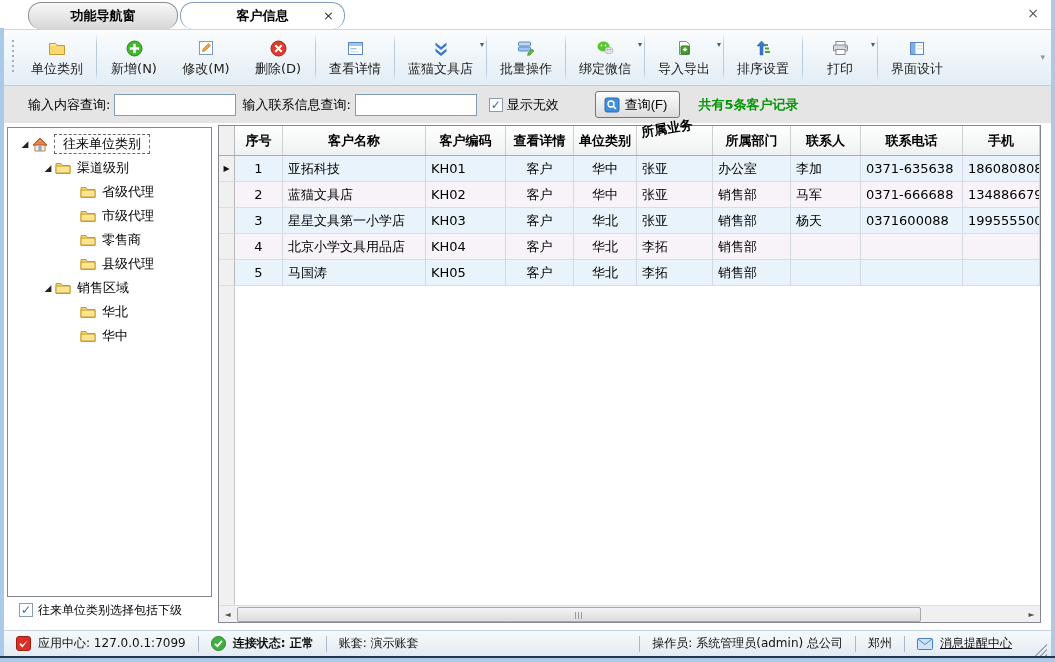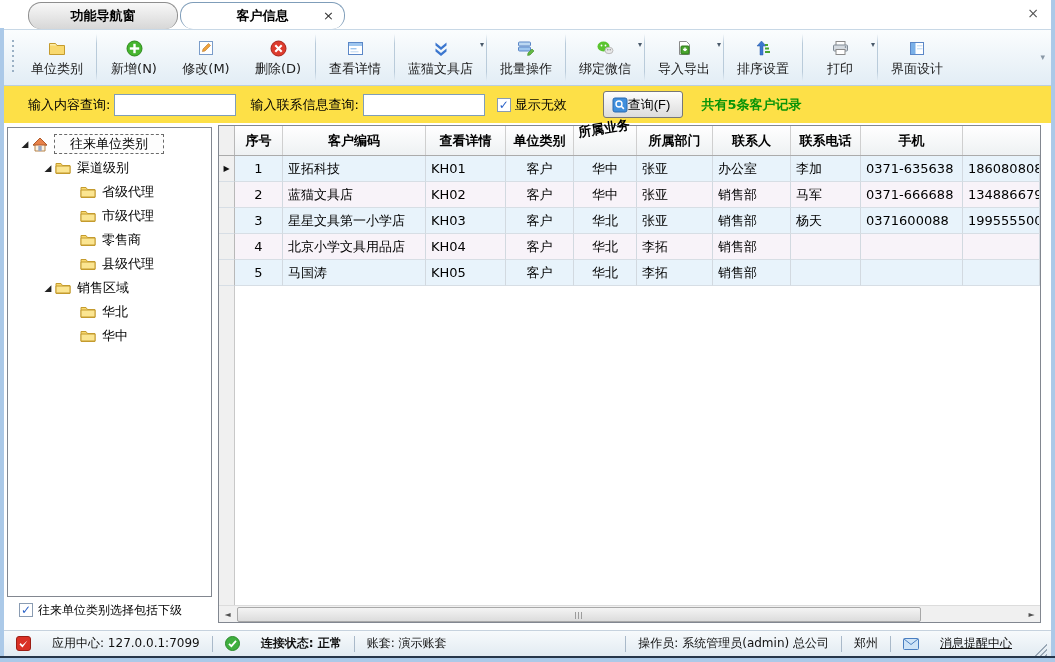--- a/index.html
+++ b/index.html
@@ -23,34 +23,34 @@
   .toolbar { position:absolute; left:4px; right:4px; top:29px; height:57px; background:linear-gradient(#fbfdfe,#e2edf5); border-top:1px solid #c8d8e6; border-bottom:1px solid #bccfde; display:flex; align-items:stretch; padding-left:6px; }
   .tgrip { width:5px; margin:10px 4px 10px 0; background-image:repeating-linear-gradient(#9ab0c4 0 2px, transparent 2px 5px); background-size:2px 100%; background-repeat:no-repeat; background-position:center; }
   .tbtn { position:relative; display:flex; flex-direction:column; align-items:center; justify-content:center; gap:3px; padding:4px 12px 2px; min-width:72px; cursor:pointer; }
   .tbtn .ticon { height:18px; display:flex; align-items:center; }
   .tbtn .tlabel { font-size:13px; color:#1c1c1c; white-space:nowrap; }
   .tsep { width:1px; background:linear-gradient(transparent,#b9cbda 20%,#b9cbda 80%,transparent); margin:4px 1px; }
   .dd { position:absolute; right:1px; top:10px; font-size:8px; color:#4a5a6a; }
   .toverflow { position:absolute; right:6px; top:22px; font-size:9px; color:#8a98a6; }
 
   
-  .searchbar { position:absolute; left:4px; right:4px; top:86px; height:37px; background:#fde047; display:flex; align-items:center; font-size:13px; }
+  .searchbar { position:absolute; left:4px; right:4px; top:86px; height:37px; background:#e5e5e5; display:flex; align-items:center; font-size:13px; }
   .searchbar .lbl { margin-left:24px; white-space:nowrap; }
   .searchbar input { width:122px; height:22px; border:1px solid #7f9db9; margin-left:4px; font-size:13px; padding:0 3px; }
   .cbx { width:14px; height:14px; background:#fff; border:1px solid #8a9cb2; display:inline-flex; align-items:center; justify-content:center; font-size:12px; font-weight:bold; color:#2b62c8; line-height:1; }
   .sb-cb { margin-left:12px; display:flex; align-items:center; gap:4px; cursor:pointer; }
-  .query-btn { margin-left:36px; height:27px; padding:0 12px 0 8px; display:flex; align-items:center; background:linear-gradient(#fdfdfd,#dcdcdc); border:1px solid #777; border-radius:3px; font-size:13px; cursor:pointer; }
+  .query-btn { margin-left:36px; height:27px; padding:0 12px 0 8px; display:flex; align-items:center; gap:5px; background:linear-gradient(#fdfdfd,#dcdcdc); border:1px solid #777; border-radius:3px; font-size:13px; cursor:pointer; }
   .rec-count { margin-left:18px; color:#089408; font-size:13px; font-weight:bold; }
 
   
   .tree-panel { position:absolute; left:7px; top:127px; width:205px; height:470px; background:#fff; border:1px solid #828790; overflow:hidden; padding-top:4px; }
   .titem { height:24px; display:flex; align-items:center; font-size:13px; cursor:pointer; white-space:nowrap; }
   .arrow-slot { width:14px; display:flex; justify-content:center; font-size:9px; color:#222; }
   .ticon16 { width:18px; height:16px; display:flex; align-items:center; margin-right:4px; }
-  .tsel { border:1px dashed #6a6a6a; padding:0 15px; background:#fdfdfd; }
+  .tsel { border:1px dashed #6a6a6a; padding:0 8px; background:#fdfdfd; }
   .tree-footer { position:absolute; left:7px; top:599px; width:205px; height:22px; display:flex; align-items:center; gap:5px; font-size:12px; padding-left:12px; background:#fff; }
 
   
   .table-wrap { position:absolute; left:218px; top:125px; width:823px; height:498px; border:1px solid #828790; background:#fff; display:flex; flex-direction:column; }
   .trow { display:grid; grid-template-columns:16px 48px 143px 80px 68px 63px 76px 78px 70px 102px 1fr; }
   .thead { height:30px; background:linear-gradient(#ffffff,#eef1f3); border-bottom:1px solid #ababab; font-weight:bold; font-size:13px; }
   .thead .cell { display:flex; align-items:center; justify-content:center; border-right:1px solid #cfcfcf; position:relative; }
   .tbody-row { height:26px; font-size:13px; }
   .row-blue { background:#e8f3fb; }
   .row-lav { background:#f8f3f9; }
@@ -62,21 +62,21 @@
   .tfiller { flex:1; display:flex; }
   .tfiller .find { width:16px; background:#f0f0f0; border-right:1px solid #c8c8c8; }
   .hscroll { height:17px; background:#f0f0f0; border-top:1px solid #dcdcdc; display:flex; align-items:center; position:relative; }
   .harrow { width:17px; height:17px; display:flex; align-items:center; justify-content:center; font-size:8px; color:#505050; cursor:pointer; }
   .hthumb { position:absolute; left:18px; width:684px; top:1px; height:15px; background:linear-gradient(#f4f4f4,#dcdcdc); border:1px solid #a8a8a8; border-radius:2px; cursor:pointer; }
   .hthumb .griplines { position:absolute; left:50%; top:4px; width:9px; height:7px; transform:translateX(-50%); background-image:repeating-linear-gradient(90deg,#9c9c9c 0 1px,transparent 1px 3px); }
   .harrow-r { position:absolute; right:0; }
 
   
   .statusbar { position:absolute; left:4px; right:4px; top:630px; height:26px; background:linear-gradient(#f7fafc,#e2ebf2); border-top:1px solid #c6d2de; display:flex; align-items:center; font-size:12px; color:#111; }
-  .sseg { display:flex; align-items:center; gap:21px; padding:0 12px; white-space:nowrap; }
+  .sseg { display:flex; align-items:center; gap:7px; padding:0 12px; white-space:nowrap; }
   .ssep { width:1px; height:16px; background:#a9b9c9; }
   .sb-flex { flex:1; }
   .bold { font-weight:bold; }
   .msg-link { text-decoration:underline; cursor:pointer; }
   .resize-grip { width:13px; height:13px; margin:0 4px 0 10px; align-self:flex-end; background-image:linear-gradient(135deg,transparent 0 50%,#9aa8b6 50% 58%,transparent 58% 72%,#9aa8b6 72% 80%,transparent 80% 92%,#9aa8b6 92% 100%); }
 </style>
 </head>
 <body>
 
 <div class="window">
@@ -240,21 +240,21 @@
         </span>
       <span class="tlabel">界面设计</span>
     </div>
 
     <span class="toverflow">▾</span>
   </div>
 
   <div class="searchbar">
     <span class="lbl">输入内容查询:</span>
     <input value="" style="">
-    <span class="lbl" style="margin-left:14px;">输入联系信息查询:</span>
+    <span class="lbl" style="margin-left:6px;">输入联系信息查询:</span>
     <input value="" style="">
     <span class="sb-cb">
       <span class="cbx">✓</span>
       <span>显示无效</span>
     </span>
     <button class="query-btn">
       <span style="display:flex;">
           <svg width="16" height="16" viewBox="0 0 16 16">
             <rect x="1" y="1" width="14" height="14" rx="2" fill="#3f8fdd" stroke="#2a6bb0"></rect>
             <circle cx="7" cy="7" r="3" fill="none" stroke="#fff" stroke-width="1.4"></circle>
@@ -356,20 +356,21 @@
 
   <div class="tree-footer">
     <span class="cbx">✓</span>
     <span>往来单位类别选择包括下级</span>
   </div>
 
   <div class="table-wrap">
     <div class="trow thead">
       <div class="cell ind-col"></div>
       <div class="cell">序号</div>
+      <div class="cell">客户名称</div>
       <div class="cell">客户编码</div>
       <div class="cell">查看详情</div>
       <div class="cell">单位类别</div>
       <div class="cell">
           <span class="diag">所属业务</span>
         </div>
       <div class="cell">所属部门</div>
       <div class="cell">联系人</div>
       <div class="cell">联系电话</div>
       <div class="cell">手机</div>

